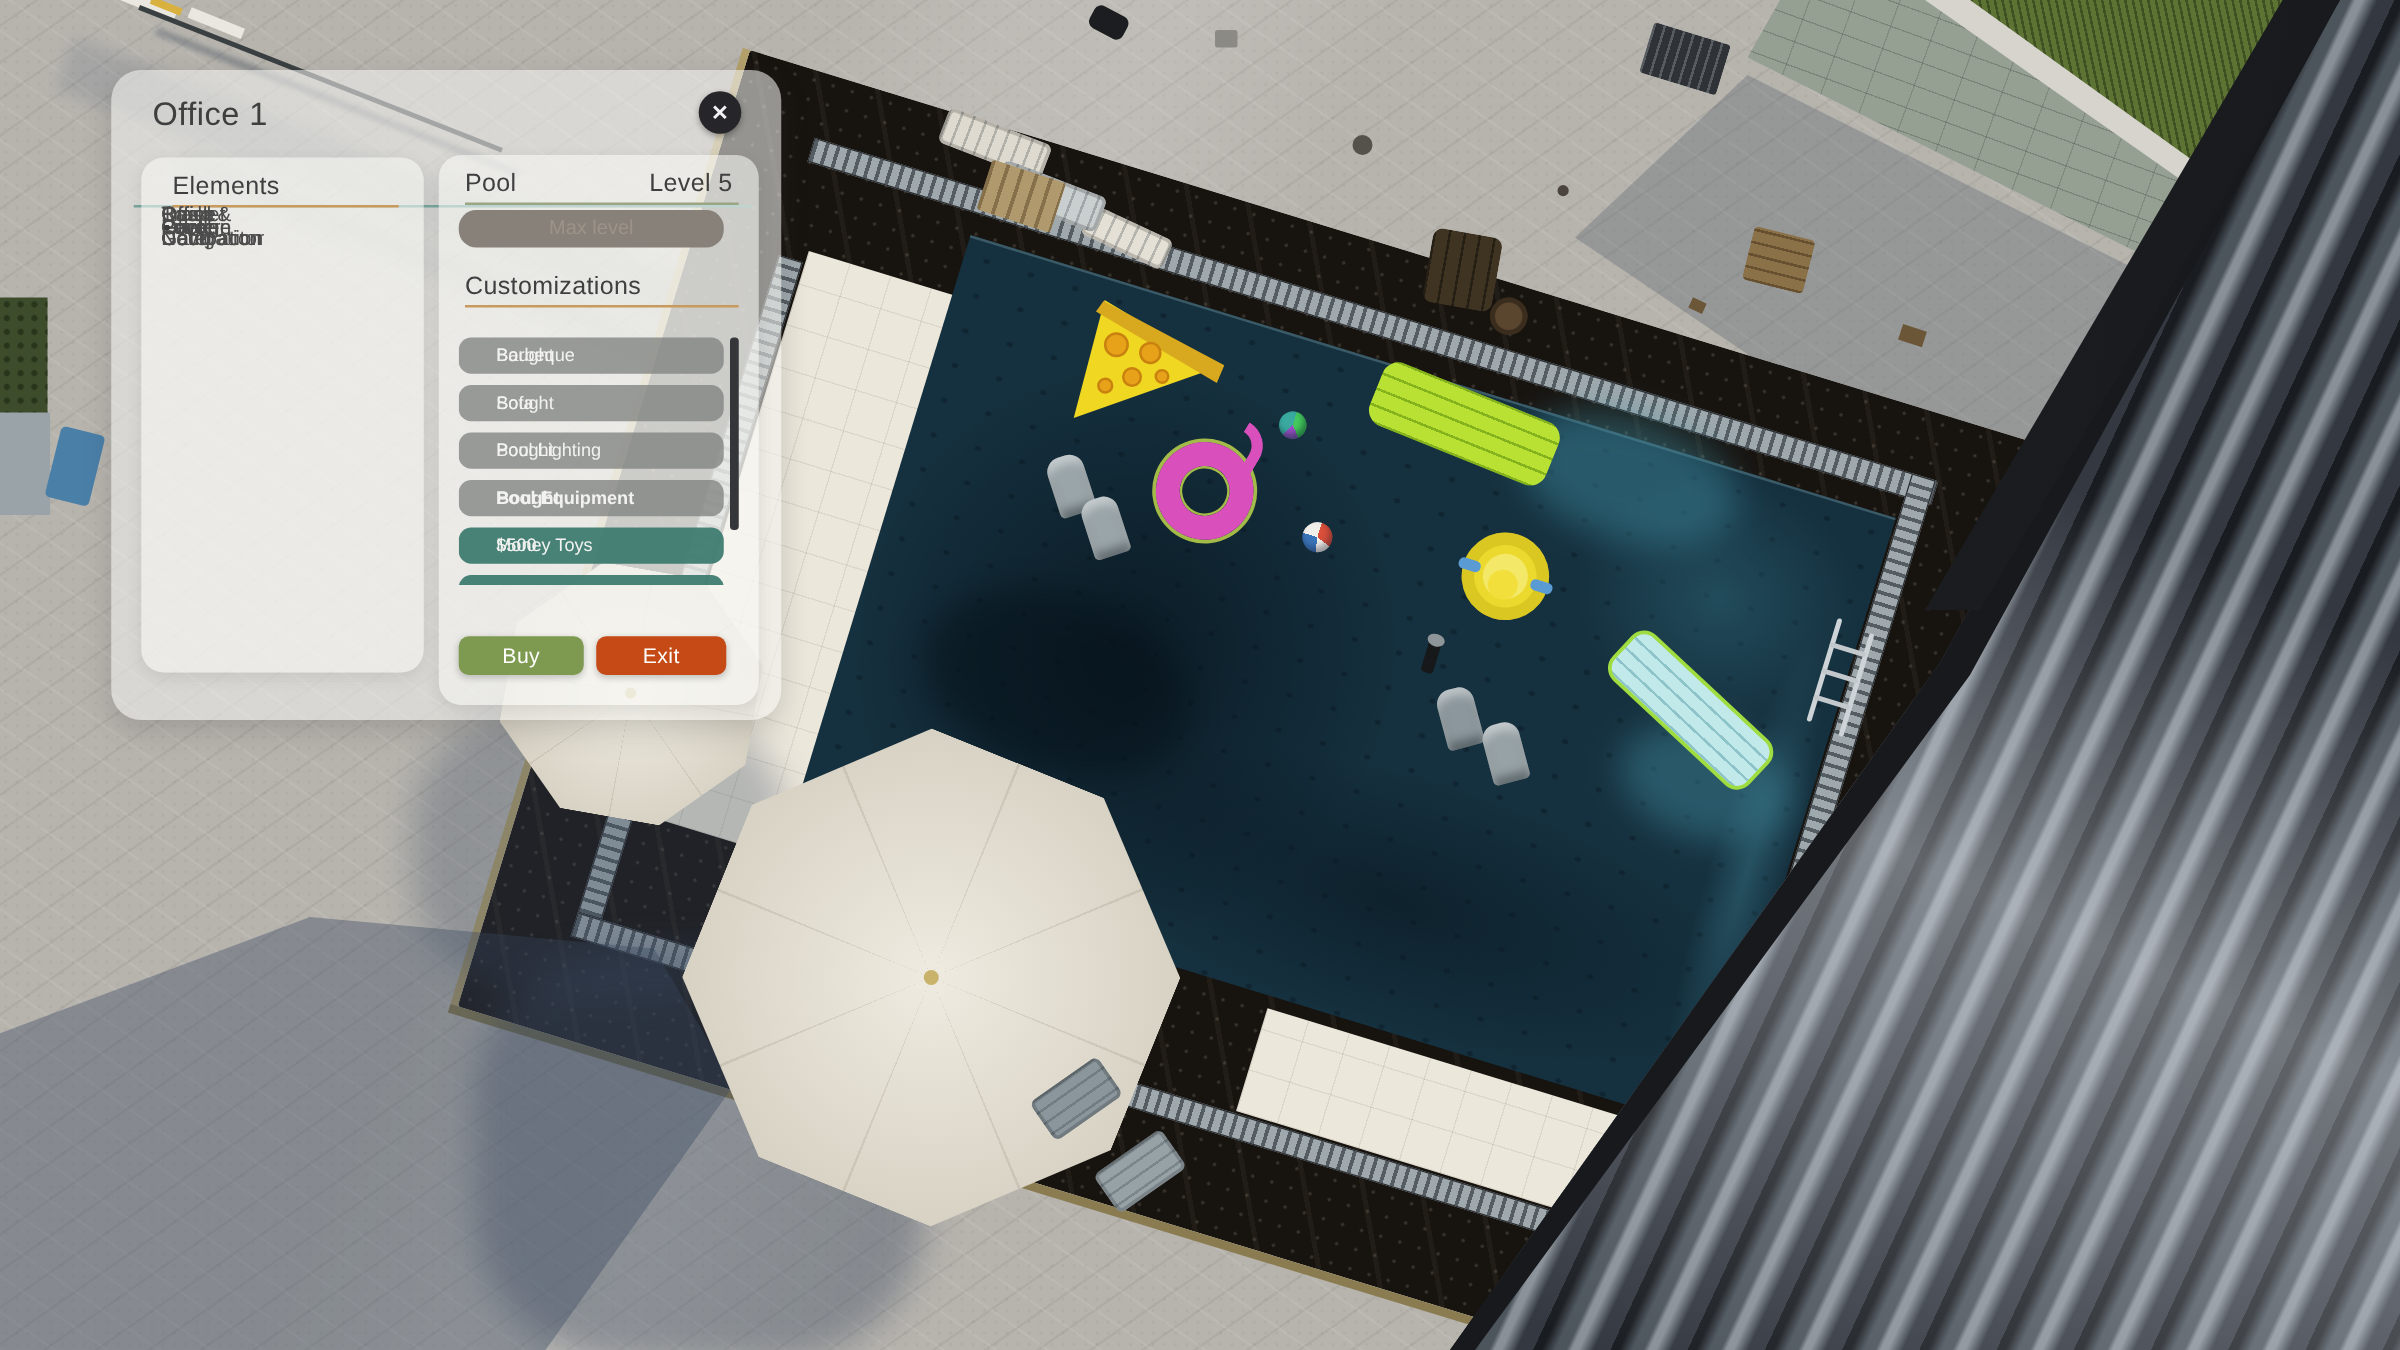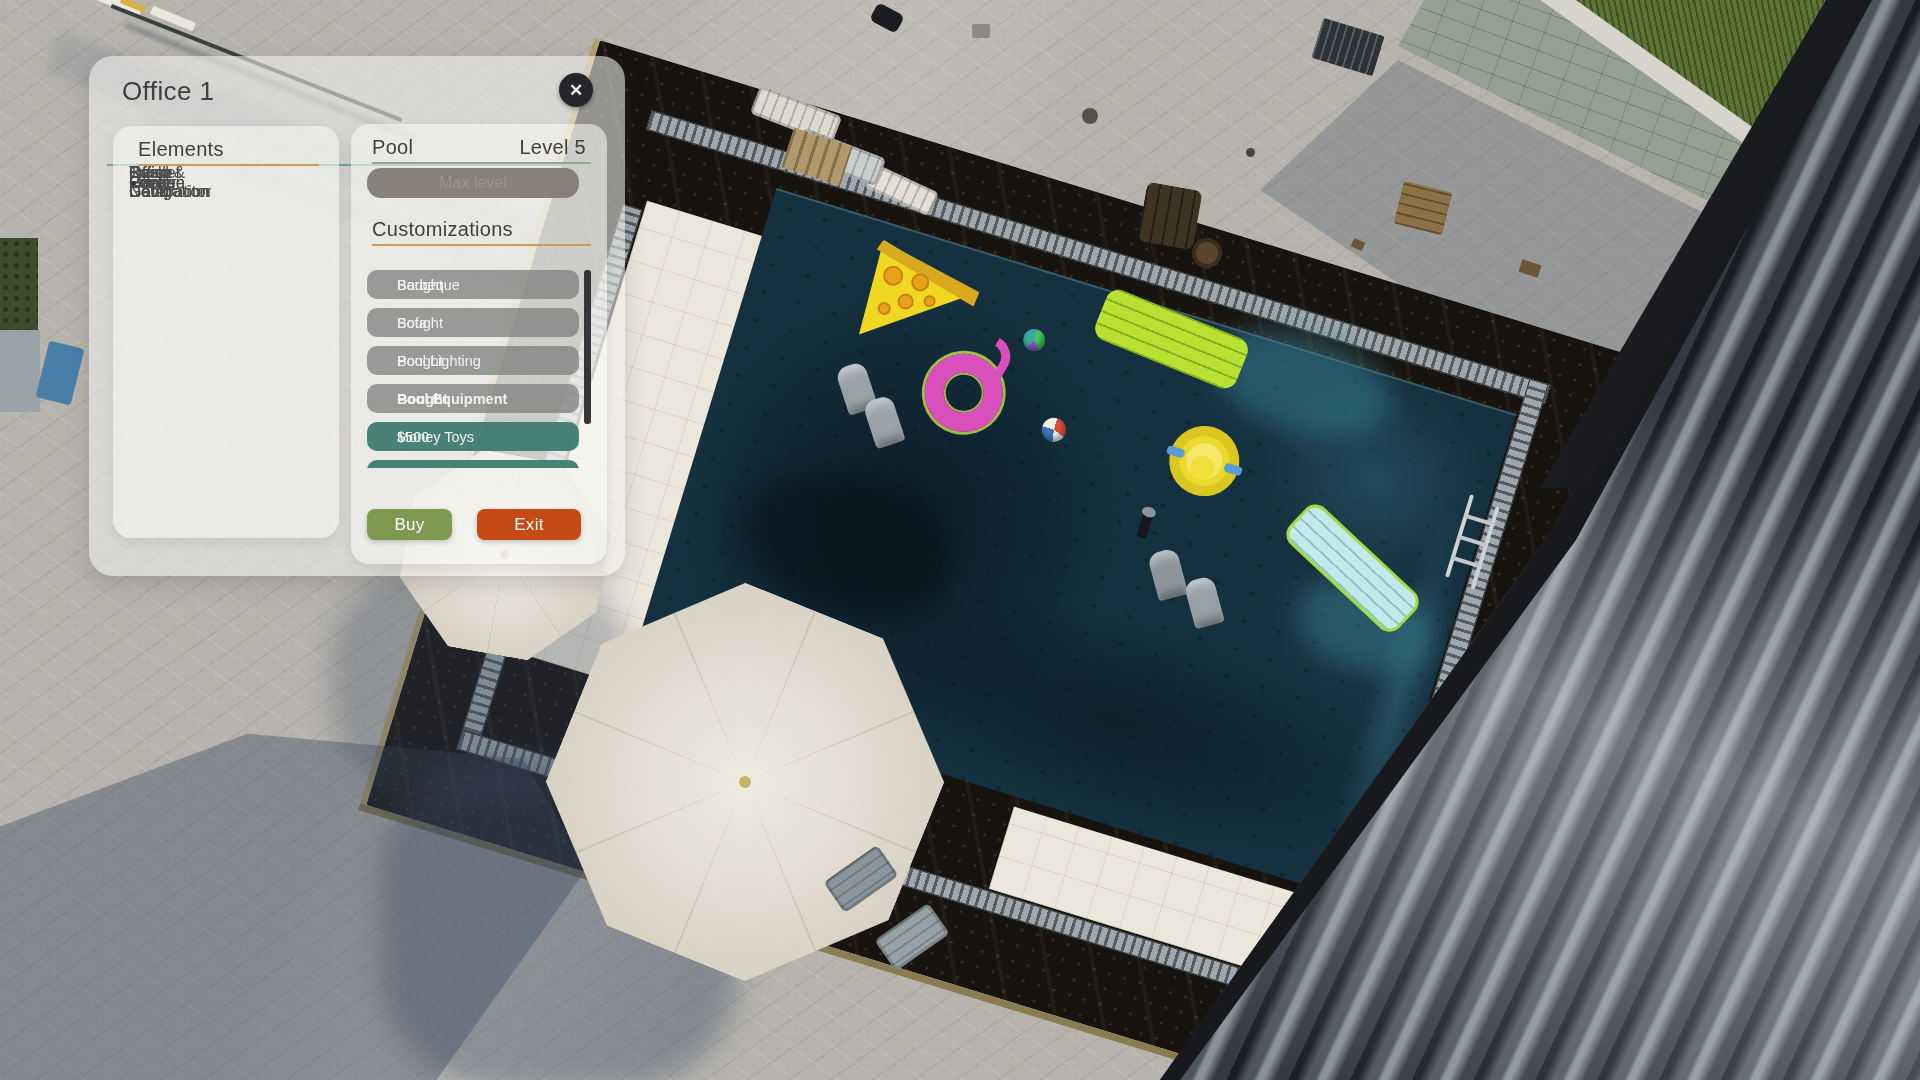--- a/index.html
+++ b/index.html
@@ -145,21 +145,21 @@
     display:flex;align-items:center;justify-content:center;color:#9c9488;font-size:16px;}
   .c-list{left:16px;top:138px;width:220px;height:206px;overflow:hidden;}
   .c-row{left:0;width:212px;height:29px;border-radius:10px;background:rgba(128,131,128,.78);
     display:flex;align-items:center;justify-content:space-between;padding:0 30px;cursor:pointer;
     color:#f2f2f0;font-size:14.5px;}
   .c-row.selected{background:rgba(62,122,111,.94);}
   .c-row span{position:static;}
   .c-scroll{left:233px;top:146px;width:7px;height:154px;border-radius:3px;background:#35363a;cursor:pointer;}
   .btn{height:31px;border-radius:8px;display:flex;align-items:center;justify-content:center;
     color:#fdfdfb;font-size:17px;letter-spacing:.3px;cursor:pointer;box-shadow:0 2px 5px rgba(50,50,50,.25);}
-  .buy-btn{left:16px;top:385px;width:85px;background:#7e9a51;}
+  .buy-btn{left:16px;top:385px;width:100px;background:#7e9a51;}
   .exit-btn{left:126px;top:385px;width:104px;background:#c54a15;}
 </style>
 </head>
 <body>
 
 <div id="stage">
 
   <div class="pavement"></div>
   <div class="sun-streak"></div>
 

